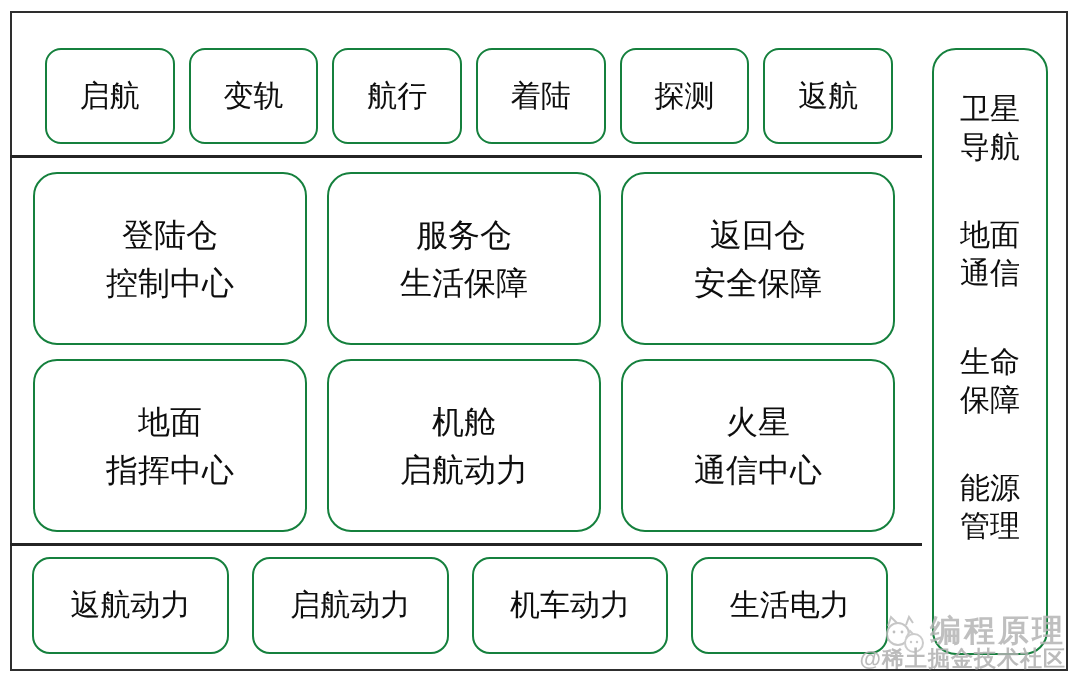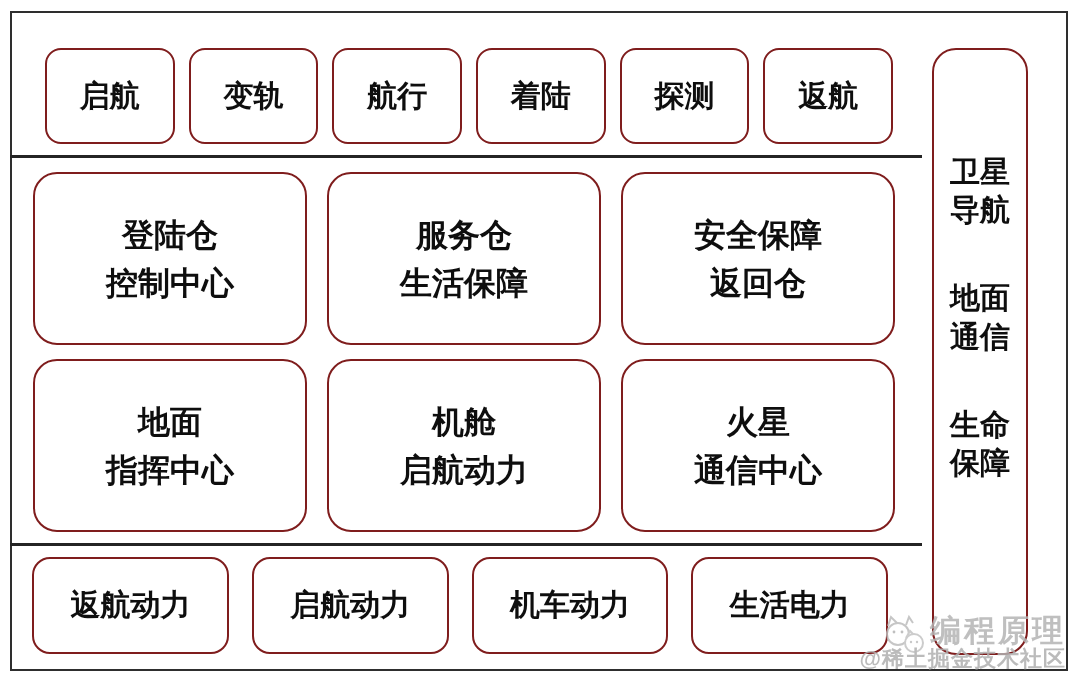--- a/index.html
+++ b/index.html
@@ -8,23 +8,23 @@
     font-family:"Liberation Sans","DejaVu Sans",sans-serif;
   }
   .stage { position:relative; width:1080px; height:682px; background:#ffffff; color:#0e0e0e; }
 
   .frame {
     position:absolute; left:10px; top:11px; width:1058px; height:660px;
     border:2px solid #2e2e2e; box-sizing:border-box; background:transparent;
   }
 
   .box {
-    border:2px solid #7f1d1d; background:#ffffff; box-sizing:border-box;
+    border:2px solid #15803d; background:#ffffff; box-sizing:border-box;
     display:flex; align-items:center; justify-content:center;
-    color:#0e0e0e; font-weight:700;
+    color:#0e0e0e; font-weight:400;
   }
 
   .top-row {
     position:absolute; left:45px; top:48px; width:848px; height:96px;
     display:flex; gap:14px;
   }
   .top-row .box { flex:1; border-radius:16px; font-size:30px; }
 
   .divider {
     position:absolute; left:10px; width:912px; height:3px; background:#242424;
@@ -42,21 +42,21 @@
     font-size:32px; line-height:1.5; text-align:center;
   }
 
   .bottom-row {
     position:absolute; left:32px; top:557px; width:856px; height:97px;
     display:flex; gap:23px;
   }
   .bottom-row .box { flex:1; border-radius:18px; font-size:30px; }
 
   .sidebar {
-    position:absolute; left:932px; top:48px; width:96px; height:607px;
+    position:absolute; left:932px; top:48px; width:116px; height:607px;
     border-radius:24px; flex-direction:column; gap:50px;
     padding-bottom:68px; font-size:30px; line-height:1.27; text-align:center;
   }
   .side-group { display:flex; flex-direction:column; }
 
   .watermark {
     position:absolute; right:14px; bottom:8px; z-index:5;
     display:flex; flex-direction:column; align-items:flex-end;
     pointer-events:none; opacity:0.85;
   }
@@ -102,22 +102,22 @@
   <div class="mid-grid">
     <div class="box mid-box">
       <span>登陆仓</span>
       <span>控制中心</span>
     </div>
     <div class="box mid-box">
       <span>服务仓</span>
       <span>生活保障</span>
     </div>
     <div class="box mid-box">
+      <span>返回仓</span>
       <span>安全保障</span>
-      <span>返回仓</span>
     </div>
     <div class="box mid-box">
       <span>地面</span>
       <span>指挥中心</span>
     </div>
     <div class="box mid-box">
       <span>机舱</span>
       <span>启航动力</span>
     </div>
     <div class="box mid-box">
@@ -149,20 +149,24 @@
       <span>导航</span>
     </div>
     <div class="side-group">
       <span>地面</span>
       <span>通信</span>
     </div>
     <div class="side-group">
       <span>生命</span>
       <span>保障</span>
     </div>
+    <div class="side-group">
+      <span>能源</span>
+      <span>管理</span>
+    </div>
   </div>
 
   <div class="watermark">
     <div class="wm-row">
       <svg class="cat-icon" viewBox="0 0 46 42" fill="none" xmlns="http://www.w3.org/2000/svg">
         <path d="M6 14 L9 5 L15 11" stroke="#bdbdbd" stroke-width="2" fill="#ffffff"></path>
         <path d="M24 13 L27 5 L31 11" stroke="#bdbdbd" stroke-width="2" fill="#ffffff"></path>
         <circle cx="16" cy="22" r="11" stroke="#bdbdbd" stroke-width="2" fill="#ffffff"></circle>
         <path d="M24 26 L28 19 L33 24" stroke="#c4c4c4" stroke-width="2" fill="#ffffff"></path>
         <circle cx="32" cy="31" r="9" stroke="#c4c4c4" stroke-width="2" fill="#ffffff"></circle>

